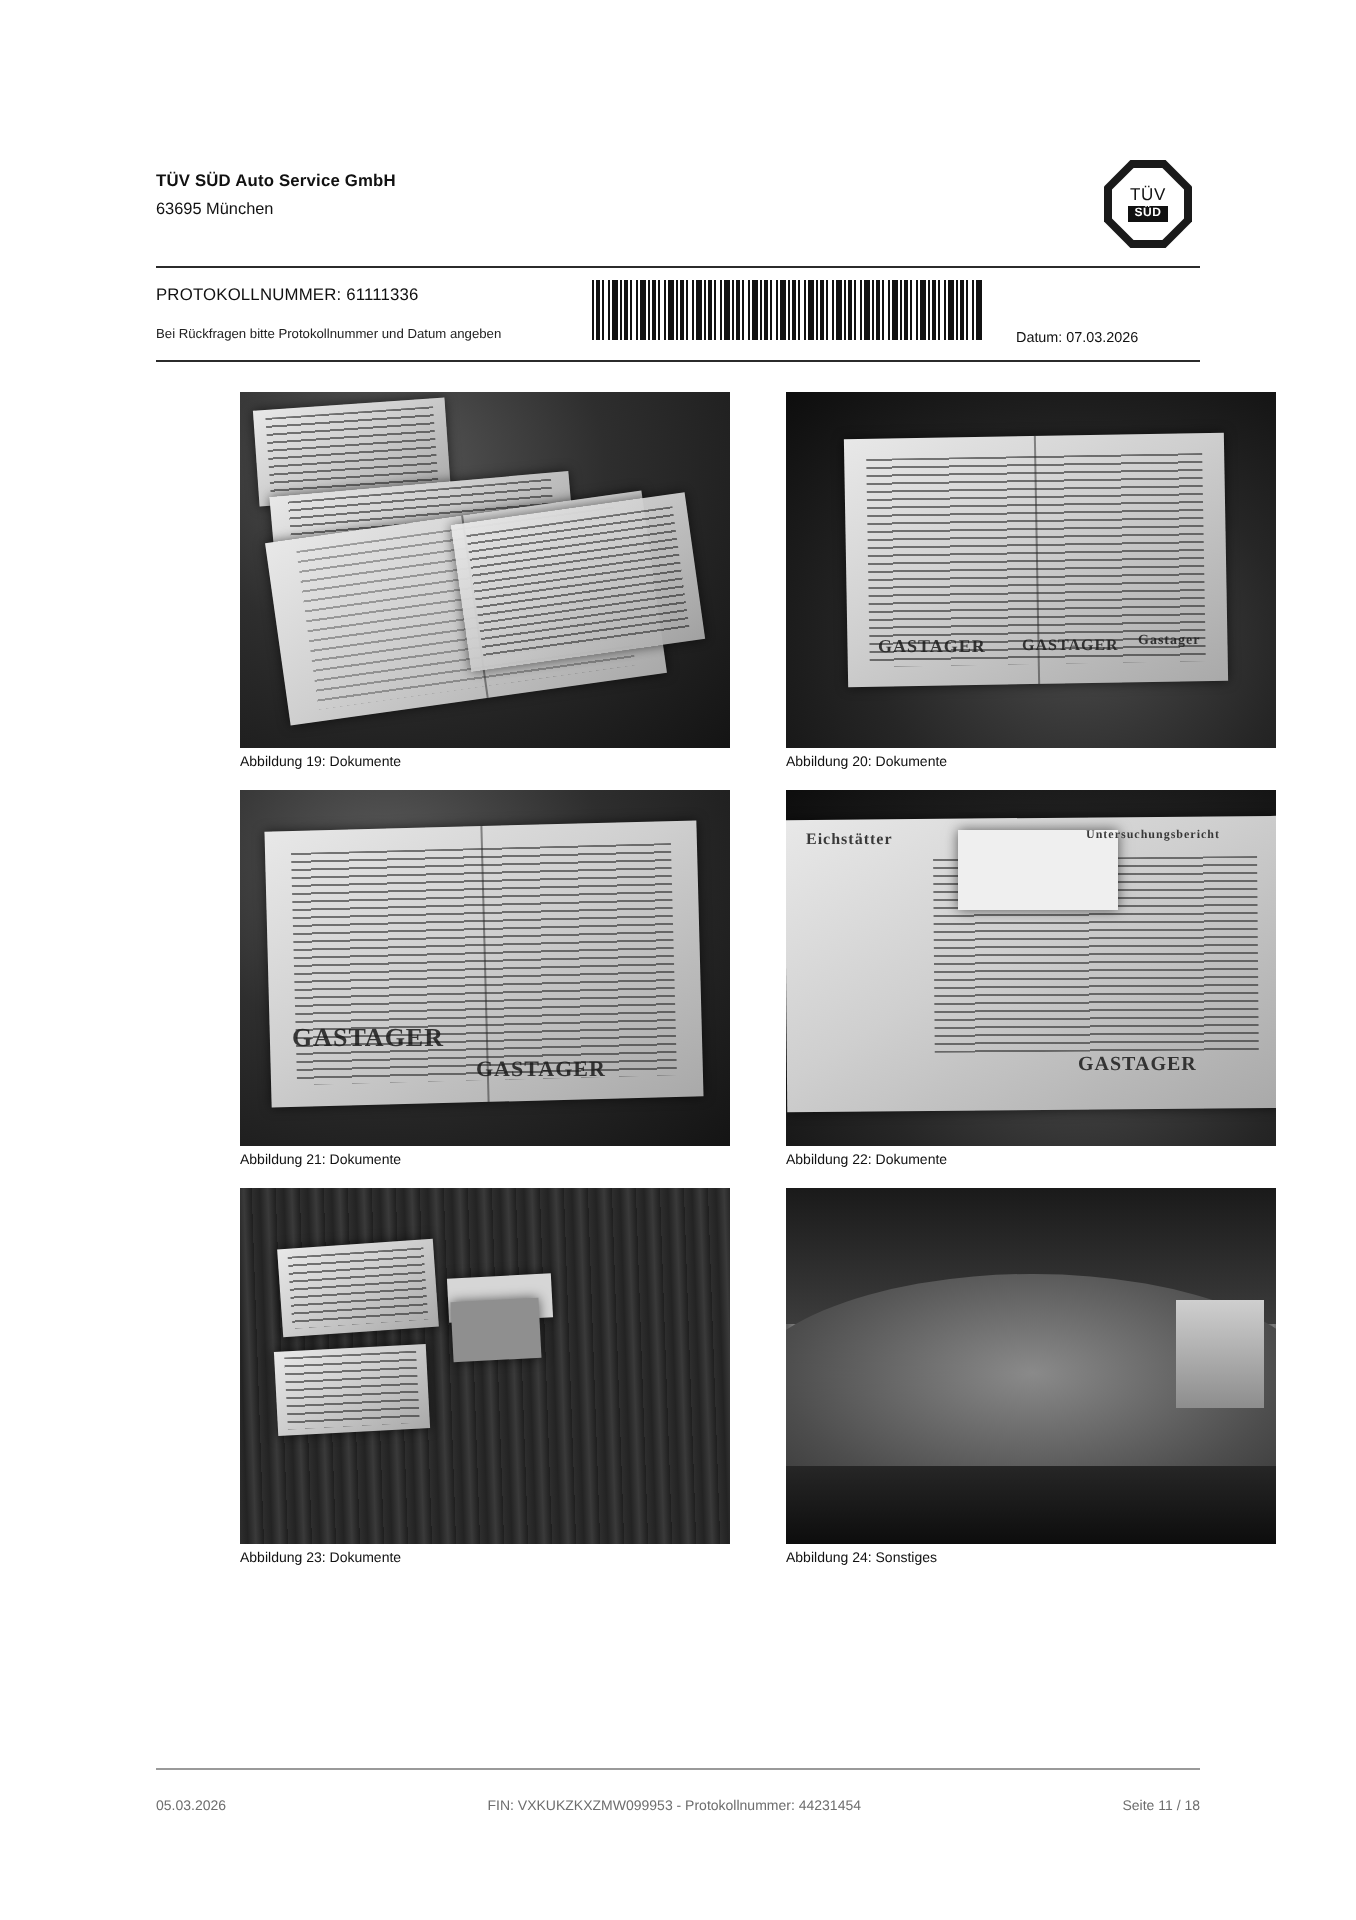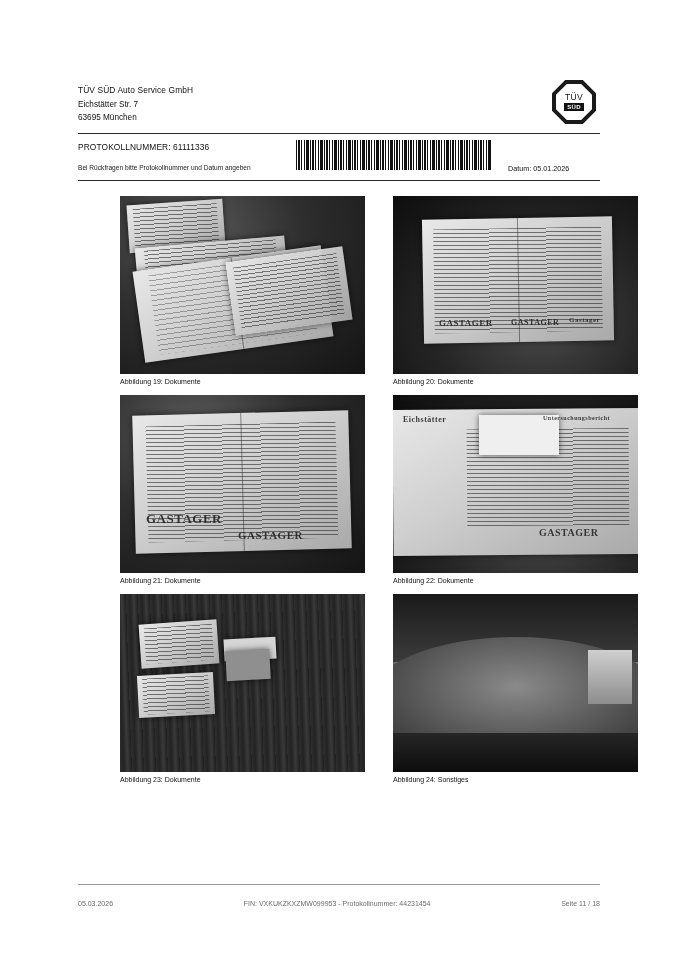--- a/index.html
+++ b/index.html
@@ -27,21 +27,21 @@
     left: 78px;
     top: 84px;
     width: 520px;
   }
   .company-block {
     font-size: 8.2px;
     color: #111;
     line-height: 13.5px;
   }
   .company-name {
-    font-weight: normal;
+    font-weight: bold;
     font-size: 8.4px;
     letter-spacing: 0.1px;
   }
   .tuv-logo {
     position: absolute;
     right: -2px;
     top: -4px;
     width: 48px;
     height: 48px;
   }
@@ -238,40 +238,39 @@
   .footer-center { text-align: center; flex: 1; }
 </style>
 </head>
 <body>
 
 <div class="page">
 
   <div class="header">
     <div class="company-block">
       <div class="company-name">TÜV SÜD Auto Service GmbH</div>
-      <div>Eichstätter Str. 7</div>
       <div>63695 München</div>
     </div>
     <div class="tuv-logo">
       <div class="tuv-oct">
         <div class="tuv-oct-inner">
           <div class="tuv-top">TÜV</div>
           <div class="tuv-bottom">SÜD</div>
         </div>
       </div>
     </div>
   </div>
 
   <div class="rule rule-top"></div>
   <div class="rule rule-bottom"></div>
 
   <div class="protocol-line">PROTOKOLLNUMMER: 61111336</div>
   <div class="protocol-note">Bei Rückfragen bitte Protokollnummer und Datum angeben</div>
   <div class="barcode"></div>
-  <div class="date-line">Datum: 05.01.2026</div>
+  <div class="date-line">Datum: 07.03.2026</div>
 
   <div class="figures">
 
     <div class="fig fig-c0 fig-r0">
       <div class="fig-img">
         <div class="bg-dark"></div>
         <div class="paper" style="left:8px;top:6px;width:96px;height:48px;transform:rotate(-4deg);">
           <div class="lines-dense"></div>
         </div>
         <div class="paper" style="left:16px;top:46px;width:150px;height:36px;transform:rotate(-5deg);">

